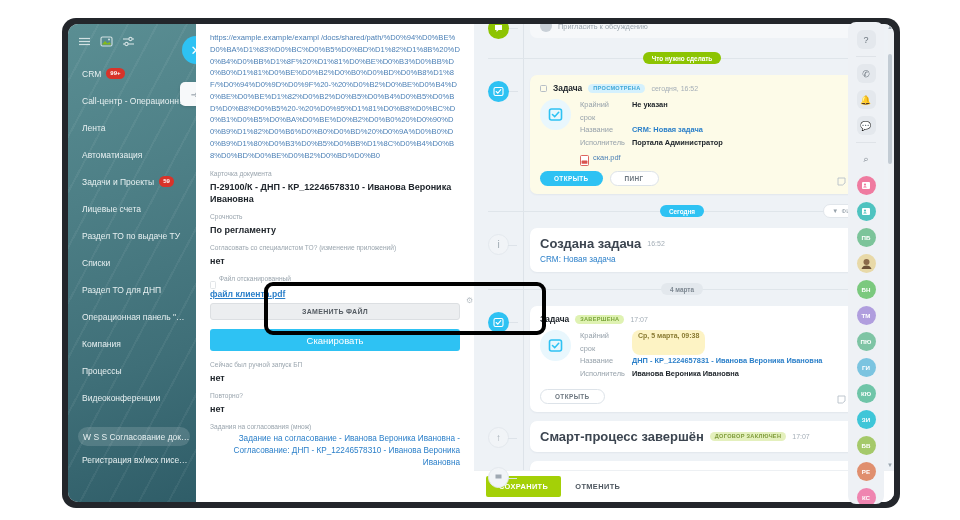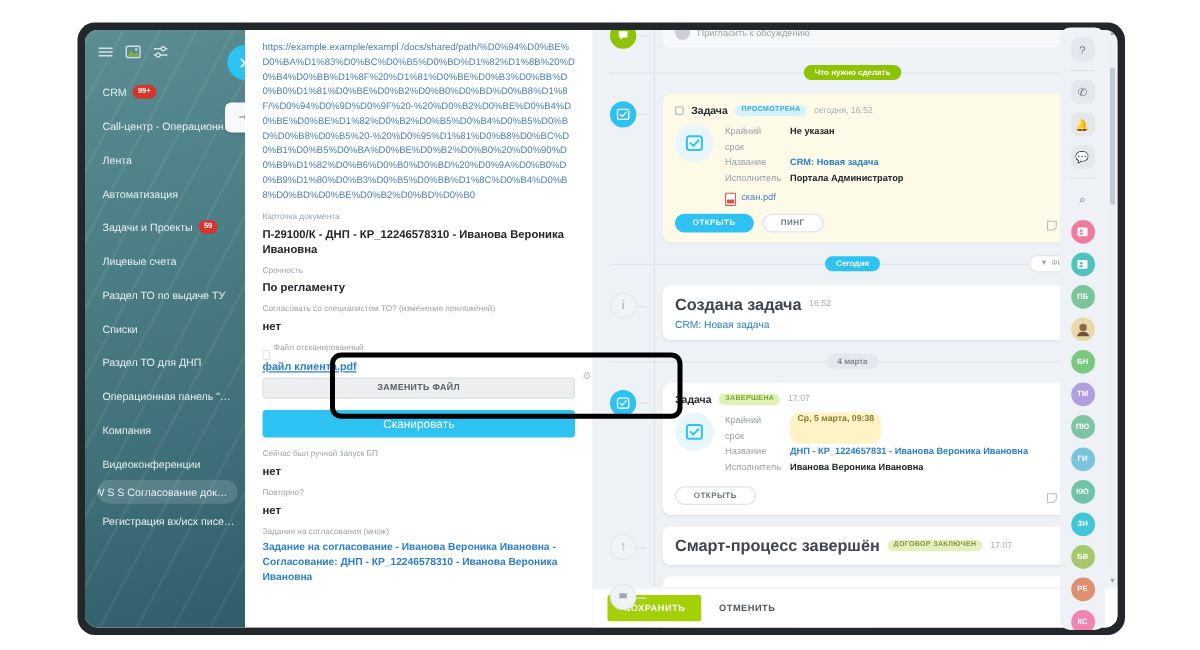--- a/index.html
+++ b/index.html
@@ -49,22 +49,22 @@
   }
   .sb-list { position:relative; z-index:2; padding-top:2px;}
   .sb-item {
     display:flex; align-items:center; gap:5px;
     height:27px; padding:0 8px 0 14px;
     color:#e7f0f1; font-size:8.5px; white-space:nowrap;
     overflow:hidden;
   }
   .sb-item.active {
     background:rgba(255,255,255,.14);
-    margin:0 6px 0 10px; padding-left:5px;
-    border-radius:13px; height:19px;justify-content:flex-end;
+    margin:16px 6px 0 10px; padding-left:5px;
+    border-radius:13px; height:19px;
   }
   .badge-pill {
     background:#d8332a; color:#fff; font-size:6px; font-weight:700;
     border-radius:7px; padding:1px 4px; line-height:1.35;
   }
   .sb-collapse {
     position:absolute; left:112px; top:58px; width:30px; height:24px;
     background:#f7f9fa; border-radius:5px 0 0 5px;
     display:flex; align-items:center; justify-content:center;
     font-size:10px; color:#6b7a85; z-index:7;
@@ -103,22 +103,23 @@
   .gear-dot {
     position:absolute; right:-14px; top:22px; width:8px; height:8px;
     color:#b9c0c6; font-size:8px; line-height:1;
   }
   .btn-scan {
     width:100%; height:22px; border-radius:3px; background:#2ec2f3;
     color:#fff; font-size:9.5px; display:flex; align-items:center;
     justify-content:center; margin:9px 0 10px;
   }
   .task-link {
-    font-size:8.2px; color:#2a7fc9; font-weight:700; line-height:1.45;
+    font-size:8.2px; color:#2a7fc9; font-weight:400; line-height:1.45;
     margin-bottom:6px;
+    text-align:right;
   }
 
   
   .timeline {
     position:absolute; left:406px; top:0; width:420px; height:478px;
     background:#eef2f6; overflow:hidden;
   }
   .tl-scroll { position:relative; padding:0 18px 0 14px; }
   .tl-rail {
     position:absolute; left:49px; top:0; bottom:0; width:1px;
@@ -343,20 +344,23 @@
               <span>Списки</span>
             </div>
             <div class="sb-item">
               <span>Раздел ТО для ДНП</span>
             </div>
             <div class="sb-item">
               <span>Операционная панель "…</span>
             </div>
             <div class="sb-item">
               <span>Компания</span>
+            </div>
+            <div class="sb-item">
+              <span>Процессы</span>
             </div>
             <div class="sb-item">
               <span>Видеоконференции</span>
             </div>
             <div class="sb-item active">
               <span>W S S Согласование док…</span>
             </div>
             <div class="sb-item">
               <span>Регистрация вх/исх писе…</span>
             </div>

